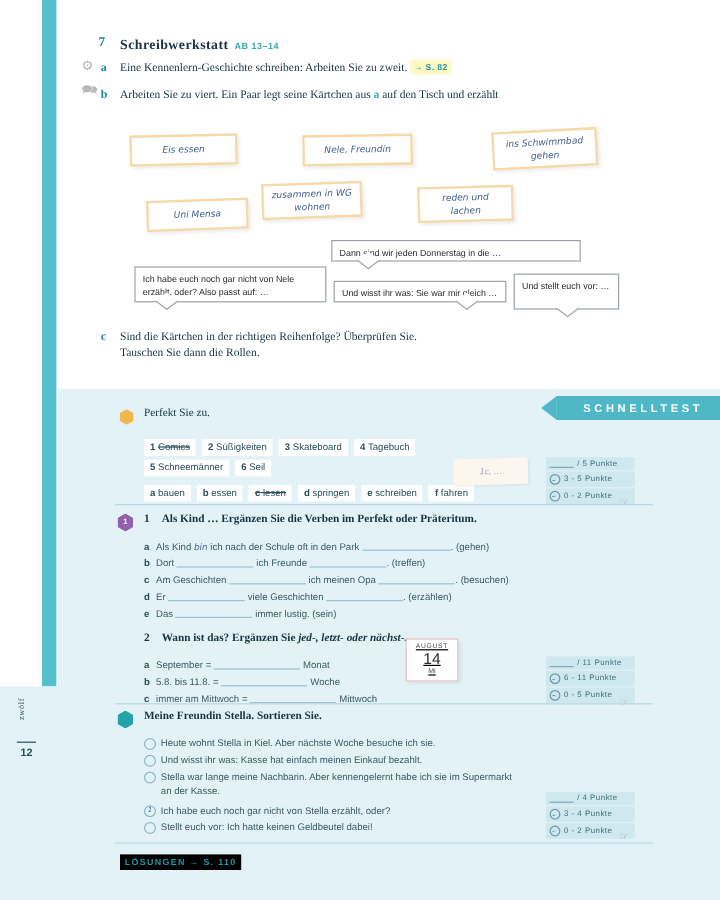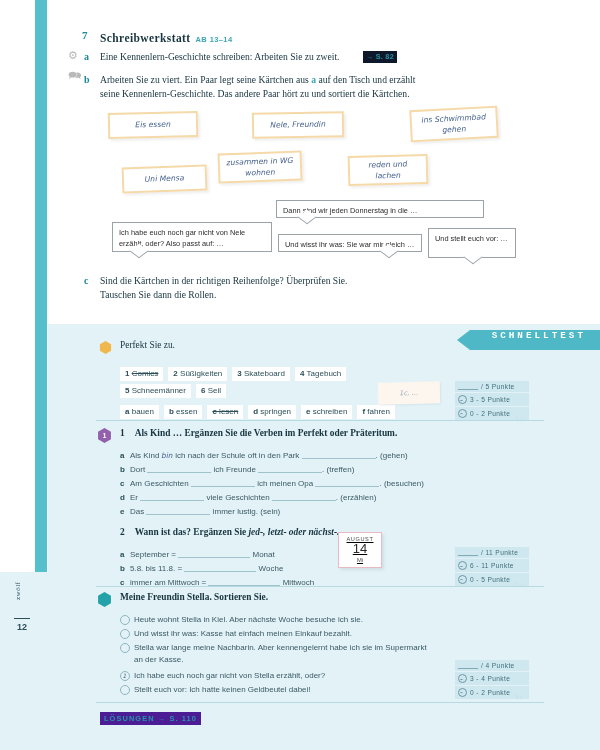--- a/index.html
+++ b/index.html
@@ -90,29 +90,28 @@
     font-weight: bold;
     font-size: 10px;
     color: #1c8a9b;
   }
   .inline-ref {
     color: #3aa7b5;
     font-weight: bold;
   }
   .arrow-chip {
     display: inline-block;
-    background: #0f172a;
+    background: #fef9c3;
     color: #2596a6;
     font-family: "Liberation Sans", sans-serif;
     font-size: 7.2px;
     font-weight: bold;
     letter-spacing: .3px;
     padding: 1px 3px;
     vertical-align: 1px;
-    margin-left: 21px;
   }
   .side-icon {
     position: absolute;
     left: 68px;
     color: #b9b9b9;
     font-size: 11px;
     line-height: 1;
   }
 
   
@@ -158,26 +157,26 @@
   }
 
   
   .st-banner {
     position: absolute;
     right: 0;
     top: 330px;
     height: 20px;
     background: #4fb8c6;
     color: #ffffff;
-    font-family: Liberation Mono, monospace;
+    font-family: Liberation Sans, sans-serif;
     font-size: 9.3px;
     font-weight: bold;
     letter-spacing: 3px;
     display: flex;
-    align-items: flex-start;
+    align-items: center;
     padding: 0 14px 0 22px;
   }
   .st-banner:before {
     content: "";
     position: absolute;
     left: -13px;
     top: 0;
     border-top: 10px solid transparent;
     border-bottom: 10px solid transparent;
     border-right: 13px solid #4fb8c6;
@@ -375,21 +374,21 @@
     top: 622px;
     font-family: "Liberation Sans", sans-serif;
     font-size: 9px;
     font-weight: bold;
     color: #2b4f58;
   }
   .loesungen {
     position: absolute;
     left: 100px;
     top: 712px;
-    background: #4c1d95;
+    background: #000000;
     color: #2596a6;
     font-family: "Liberation Sans", sans-serif;
     font-size: 7.4px;
     font-weight: bold;
     letter-spacing: 1.1px;
     padding: 2px 4px;
   }
 </style>
 </head>
 <body>
@@ -410,21 +409,20 @@
 
   <div class="row-ab" style="top:50px;">
     <span class="letter">a</span>
     <span>Eine Kennenlern-Geschichte schreiben: Arbeiten Sie zu zweit.</span>
     <span class="arrow-chip">→ S. 82</span>
   </div>
 
   <div class="row-ab" style="top:73px;">
     <span class="letter">b</span>
     <span>Arbeiten Sie zu viert. Ein Paar legt seine Kärtchen aus </span><span class="inline-ref">a</span><span> auf den Tisch und erzählt</span><br>
-    <span>seine Kennenlern-Geschichte. Das andere Paar hört zu und sortiert die Kärtchen.</span>
   </div>
 
   <div class="card" style="left:108px; top:112px; width:90px; height:26px; transform:rotate(-1.2deg);">
     <span>Eis essen</span>
   </div>
   <div class="card" style="left:252px; top:112px; width:92px; height:26px; transform:rotate(-1deg);">
     <span>Nele, Freundin</span>
   </div>
   <div class="card" style="left:410px; top:108px; width:88px; height:32px; transform:rotate(-3deg);">
     <span>ins Schwimmbad gehen</span>

